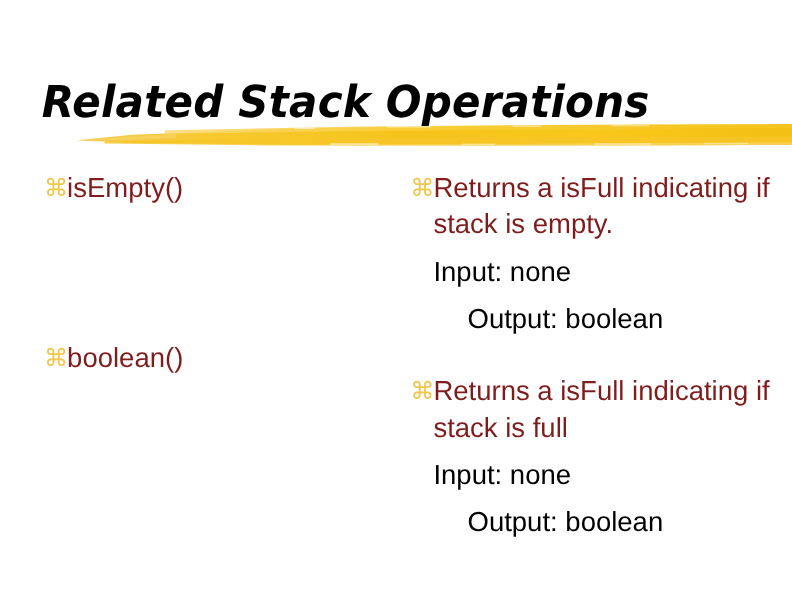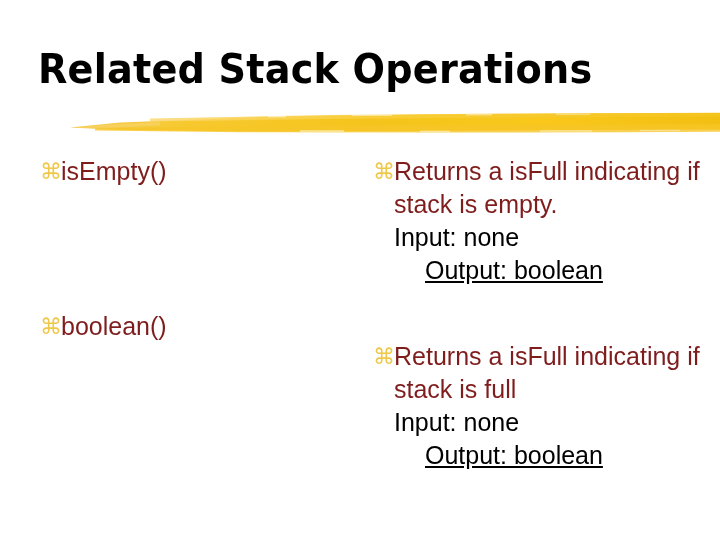--- a/index.html
+++ b/index.html
@@ -19,23 +19,24 @@
   #slide {
     position: absolute;
     inset: 0;
     background: #FFFFFF;
   }
 
   
   #title-block {
     position: absolute;
     left: 38px;
-    top: 47px;
+    top: 71px;
     width: 644px;
     height: 48px;
+    font-style: italic;
   }
   #slide-title {
     font-family: "DejaVu Sans", "Liberation Sans", sans-serif;
     font-weight: 700;
     font-size: 40px;
     line-height: 44px;
     letter-spacing: 0.2px;
     color: #000000;
     white-space: nowrap;
     transform: scaleX(0.955);
@@ -97,24 +98,24 @@
   #left-item-isempty { position: absolute; top: 5px;   left: 0; width: 300px; }
   #left-item-isfull  { position: absolute; top: 160px; left: 0; width: 300px; }
 
   
   #right-column .bullet-item { margin: 0; }
   .sub-line {
     font-size: 25px;
     line-height: 33px;
     color: #000000;
     padding-left: 21px;
+    margin-top: 10px;
   }
   .sub-line.indented {
     padding-left: 52px;
-    text-decoration: underline;
   }
   #right-block-empty { position: absolute; top: 5px; left: 0; width: 330px; }
   #right-block-full  { position: absolute; top: 190px; left: 0; width: 330px; }
 </style>
 </head>
 <body>
 
 <div id="slide">
 
   <div id="title-block">

